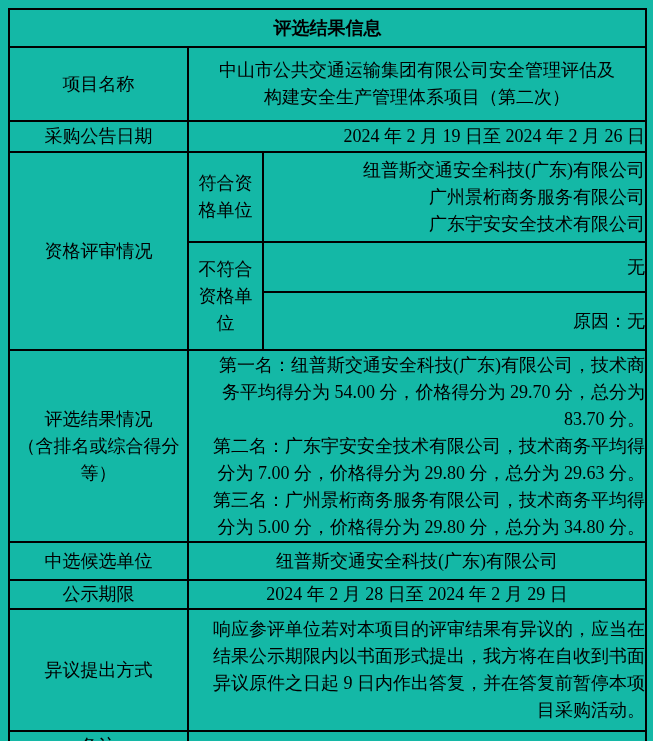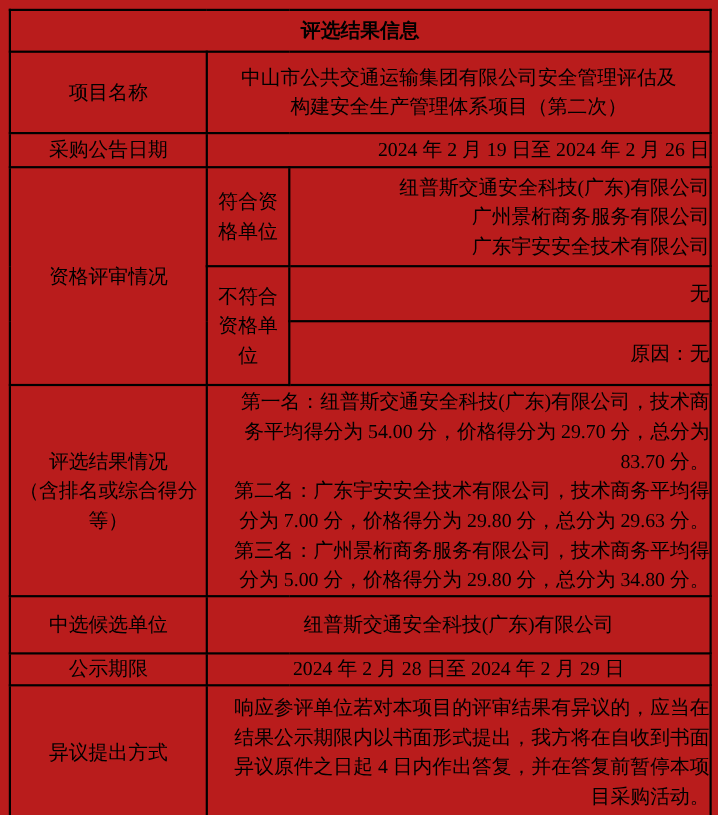--- a/index.html
+++ b/index.html
@@ -5,21 +5,21 @@
   html, body { margin: 0; padding: 0; }
   body {
     width: 653px; height: 741px;
     background: #ffffff;
     color: #000000;
     font-family: "Liberation Serif", "DejaVu Serif", serif;
   }
   .page {
     position: relative;
     width: 653px; height: 741px;
-    background: #b91c1c;
+    background: #14b8a6;
     overflow: hidden;
   }
   table.tbl {
     position: absolute;
     left: 8px; top: 8px;
     width: 637px;
     border-collapse: collapse;
     table-layout: fixed;
   }
   .tbl td {
@@ -96,35 +96,35 @@
 等）</td>
         <td colspan="2" class="l pre pad-par">第一名：纽普斯交通安全科技(广东)有限公司，技术商
 务平均得分为 54.00 分，价格得分为 29.70 分，总分为
 83.70 分。
 第二名：广东宇安安全技术有限公司，技术商务平均得
 分为 7.00 分，价格得分为 29.80 分，总分为 29.63 分。
 第三名：广州景桁商务服务有限公司，技术商务平均得
 分为 5.00 分，价格得分为 29.80 分，总分为 34.80 分。</td>
       </tr>
 
-      <tr style="height:52px">
+      <tr style="height:38px">
         <td class="c">中选候选单位</td>
         <td colspan="2" class="c">纽普斯交通安全科技(广东)有限公司</td>
       </tr>
 
       <tr style="height:18px">
         <td class="c">公示期限</td>
         <td colspan="2" class="c">2024 年 2 月 28 日至 2024 年 2 月 29 日</td>
       </tr>
 
       <tr style="height:122px">
         <td class="c">异议提出方式</td>
         <td colspan="2" class="l pre pad-par lh-wide">响应参评单位若对本项目的评审结果有异议的，应当在
 结果公示期限内以书面形式提出，我方将在自收到书面
-异议原件之日起 4 日内作出答复，并在答复前暂停本项
+异议原件之日起 9 日内作出答复，并在答复前暂停本项
 目采购活动。</td>
       </tr>
 
       <tr style="height:30px">
         <td class="c">备注</td>
         <td colspan="2" class="l pad-sm"></td>
       </tr>
     </tbody>
   </table>
 </div>

